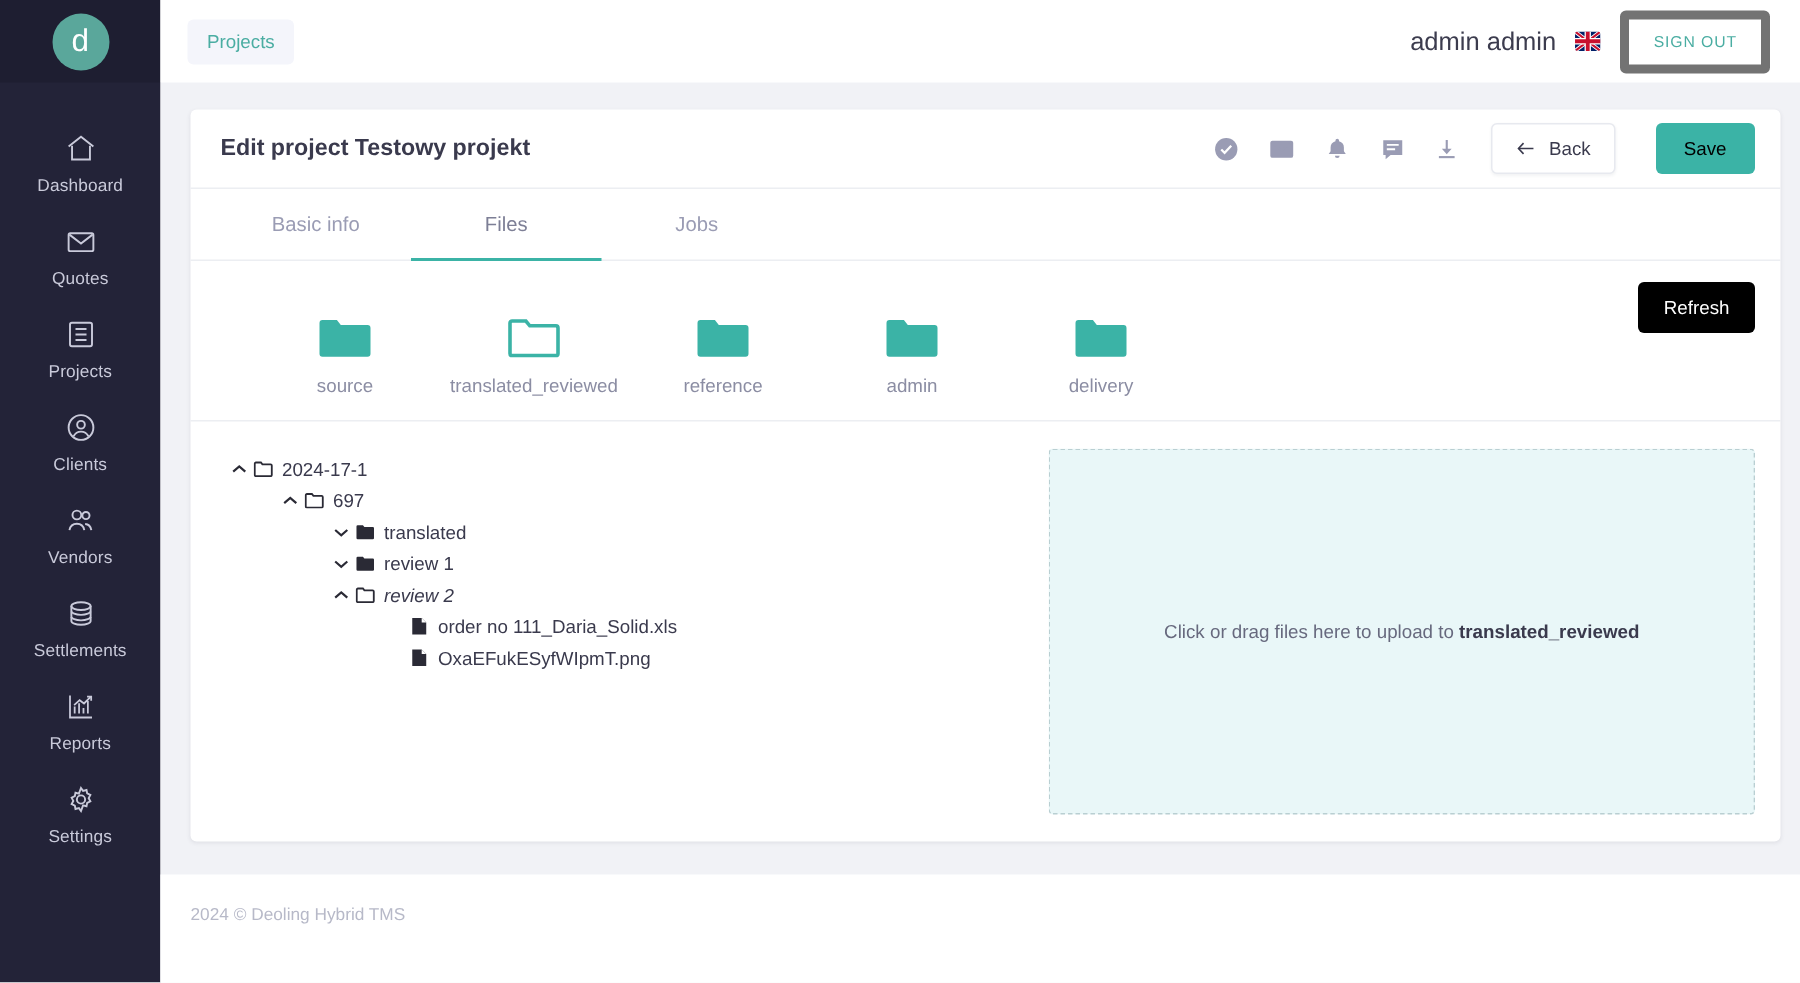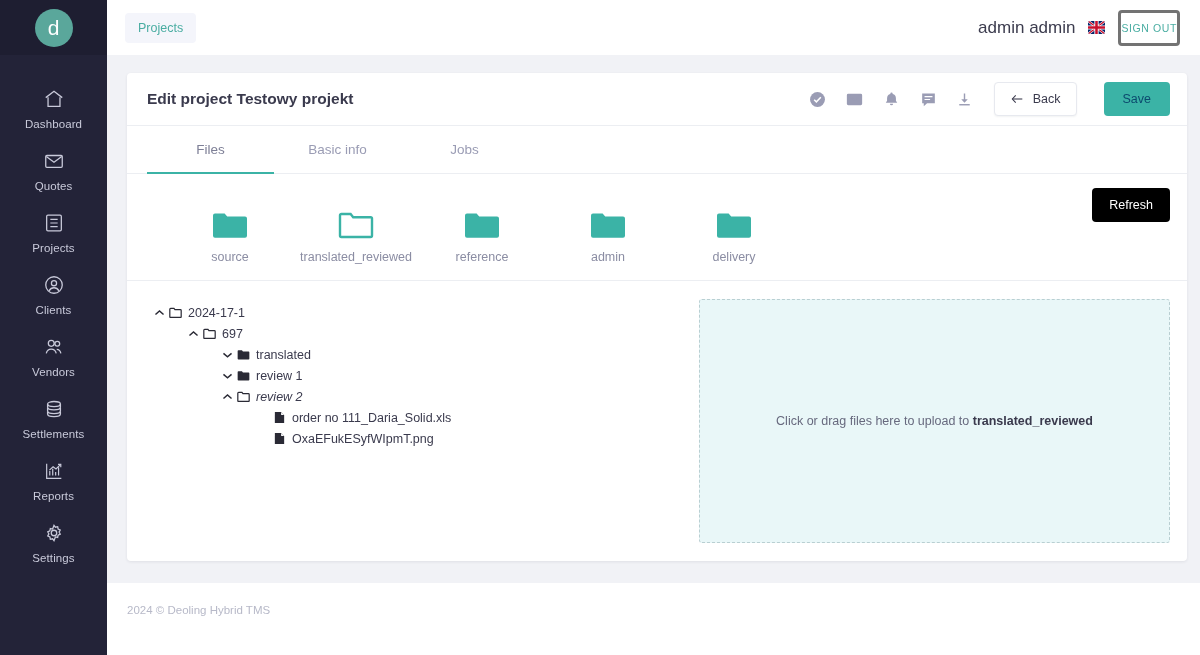--- a/index.html
+++ b/index.html
@@ -57,23 +57,23 @@
   }
   .crumb {
     background: #f4f5fb; color: #4aada2;
     font-size: 12.5px; border-radius: 4px;
     padding: 8px 13px; cursor: pointer;
   }
   .topbar-right { margin-left: auto; display: flex; align-items: center; gap: 13px; }
   .user-name { font-size: 17px; color: #3c3c4e; }
   .flag { width: 17px; height: 13px; border-radius: 2px; display: block; }
   .signout {
-    border: 3px solid #737373; color: #4aada2; background: #fff;
+    border: 6px solid #737373; color: #4aada2; background: #fff;
     font-size: 10.5px; letter-spacing: .6px;
-    padding: 9px 0; border-radius: 4px; cursor: pointer;
+    padding: 9px 16px; border-radius: 4px; cursor: pointer;
     font-family: "Liberation Sans", sans-serif;
   }
 
   
   .content { flex: 1; padding: 18px 13px 0 20px; min-height: 0; }
   .card {
     background: #ffffff; border-radius: 4px;
     box-shadow: 0 1px 3px rgba(40,45,70,.09);
     height: 488px;
     display: flex; flex-direction: column;
@@ -90,21 +90,21 @@
   .hicon svg { fill: #9a9cb4; }
   .btn-back {
     display: flex; align-items: center; gap: 8px;
     background: #fff; border: 1px solid #e7e9ef; border-radius: 4px;
     font-size: 12.5px; color: #3a3a4d;
     padding: 9px 15px; margin-left: 3px; cursor: pointer;
     box-shadow: 0 1px 2px rgba(40,45,70,.06);
     font-family: "Liberation Sans", sans-serif;
   }
   .btn-save {
-    background: #3bb3a6; color: #0c4a6e; border: none; border-radius: 4px;
+    background: #3bb3a6; color: #000000; border: none; border-radius: 4px;
     font-size: 12.5px; padding: 10px 19px; cursor: pointer; margin-left: 9px;
     font-family: "Liberation Sans", sans-serif;
   }
 
   
   .tabs { display: flex; padding: 0 20px; border-bottom: 1px solid #eceef2; flex: 0 0 48px; }
   .tab {
     font-size: 13.5px; color: #9a9cb4; cursor: pointer;
     padding: 16px 0 13px; margin-right: 0;
     width: 127px; text-align: center;
@@ -326,22 +326,22 @@
                   </svg>
               </span>
               <span>Back</span>
             </button>
 
             <button class="btn-save">Save</button>
           </div>
         </div>
 
         <div class="tabs">
+          <div class="tab">Basic info</div>
           <div class="tab active">Files</div>
-          <div class="tab">Basic info</div>
           <div class="tab">Jobs</div>
         </div>
 
         <div class="folders-section">
           <button class="refresh">Refresh</button>
           <div class="folders">
 
             <div class="folder">
               <span class="fico">
                 <svg width="36" height="30" viewBox="0 0 36 30">

